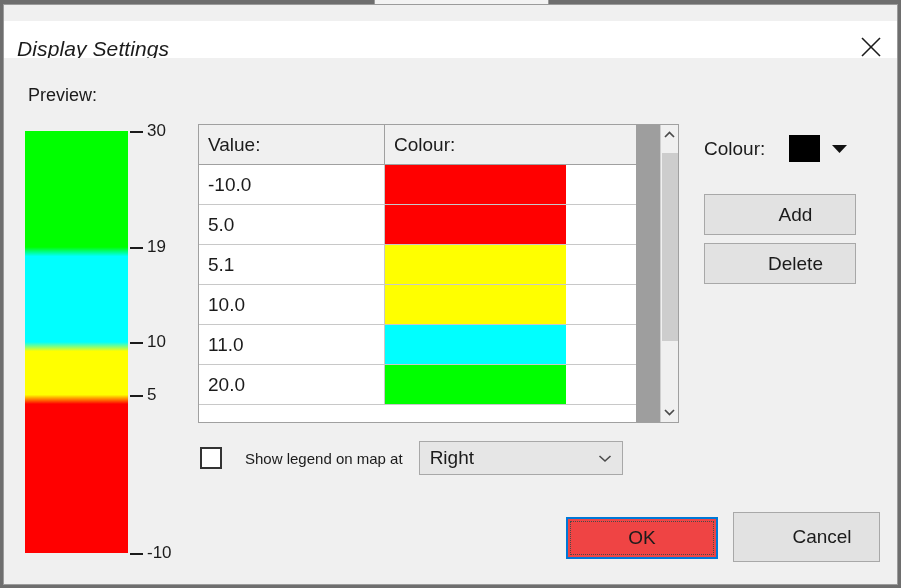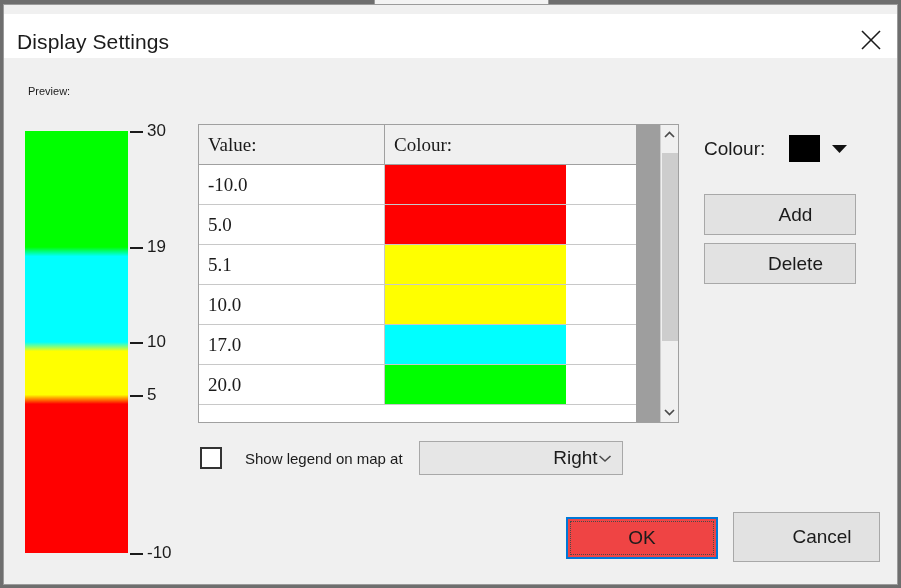--- a/index.html
+++ b/index.html
@@ -48,26 +48,27 @@
     width: 895px;
     height: 581px;
     background: #f0f0f0;
     border: 1px solid #9b9b9b;
     box-sizing: border-box;
     overflow: hidden;
   }
 
   .titlebar {
     position: absolute;
-    left: 0; top: 9px;
+    left: 0; top: 16px;
     width: 893px;
     height: 53px;
     background: #ffffff;
     border-bottom: 6px solid #ec4899;
     box-sizing: border-box;
+    font-style: italic;
   }
   .title-text {
     position: absolute;
     left: 13px;
     top: 16px;
     font-size: 21px;
     color: #1b1b1b;
     letter-spacing: 0.1px;
     white-space: nowrap;
   }
@@ -92,21 +93,21 @@
     width: 893px;
     height: 526px;
     background: #f0f0f0;
   }
 
   
   .preview-label {
     position: absolute;
     left: 24px;
     top: 27px;
-    font-size: 11px;
+    font-size: 18px;
     color: #1b1b1b;
     white-space: nowrap;
   }
   .preview-wrap {
     position: absolute;
     left: 21px;
     top: 73px;
     width: 160px;
     height: 430px;
   }
@@ -148,21 +149,20 @@
   .grid {
     position: absolute;
     left: 0; top: 0;
     width: 437px;
     height: 297px;
   }
   .row {
     display: flex;
     height: 40px;
     box-sizing: border-box;
-    font-family: Liberation Serif, serif;
   }
   .row.header {
     height: 40px;
     background: #f0f0f0;
     border-bottom: 1px solid #a0a0a0;
   }
   .row.data {
     border-bottom: 1px solid #c8c8c8;
     background: #ffffff;
   }
@@ -260,21 +260,21 @@
   }
   .combo {
     margin-left: 16px;
     width: 204px;
     height: 34px;
     background: #e6e6e6;
     border: 1px solid #a8a8a8;
     box-sizing: border-box;
     display: flex;
     align-items: center;
-    justify-content: flex-end;
+    justify-content: space-between;
     padding: 0 10px 0 10px;
     cursor: pointer;
   }
   .combo-text {
     font-size: 19px;
     color: #1b1b1b;
     white-space: nowrap;
   }
 
   
@@ -406,21 +406,21 @@
               <div class="swatch-fill" style="background: rgb(255, 255, 0);"></div>
             </div>
           </div>
           <div class="row data">
             <div class="cell-value">10.0</div>
             <div class="cell-colour" style="padding: 0px;">
               <div class="swatch-fill" style="background: rgb(255, 255, 0);"></div>
             </div>
           </div>
           <div class="row data">
-            <div class="cell-value">17.0</div>
+            <div class="cell-value">11.0</div>
             <div class="cell-colour" style="padding: 0px;">
               <div class="swatch-fill" style="background: rgb(0, 255, 255);"></div>
             </div>
           </div>
           <div class="row data">
             <div class="cell-value">20.0</div>
             <div class="cell-colour" style="padding: 0px;">
               <div class="swatch-fill" style="background: rgb(0, 255, 0);"></div>
             </div>
           </div>

